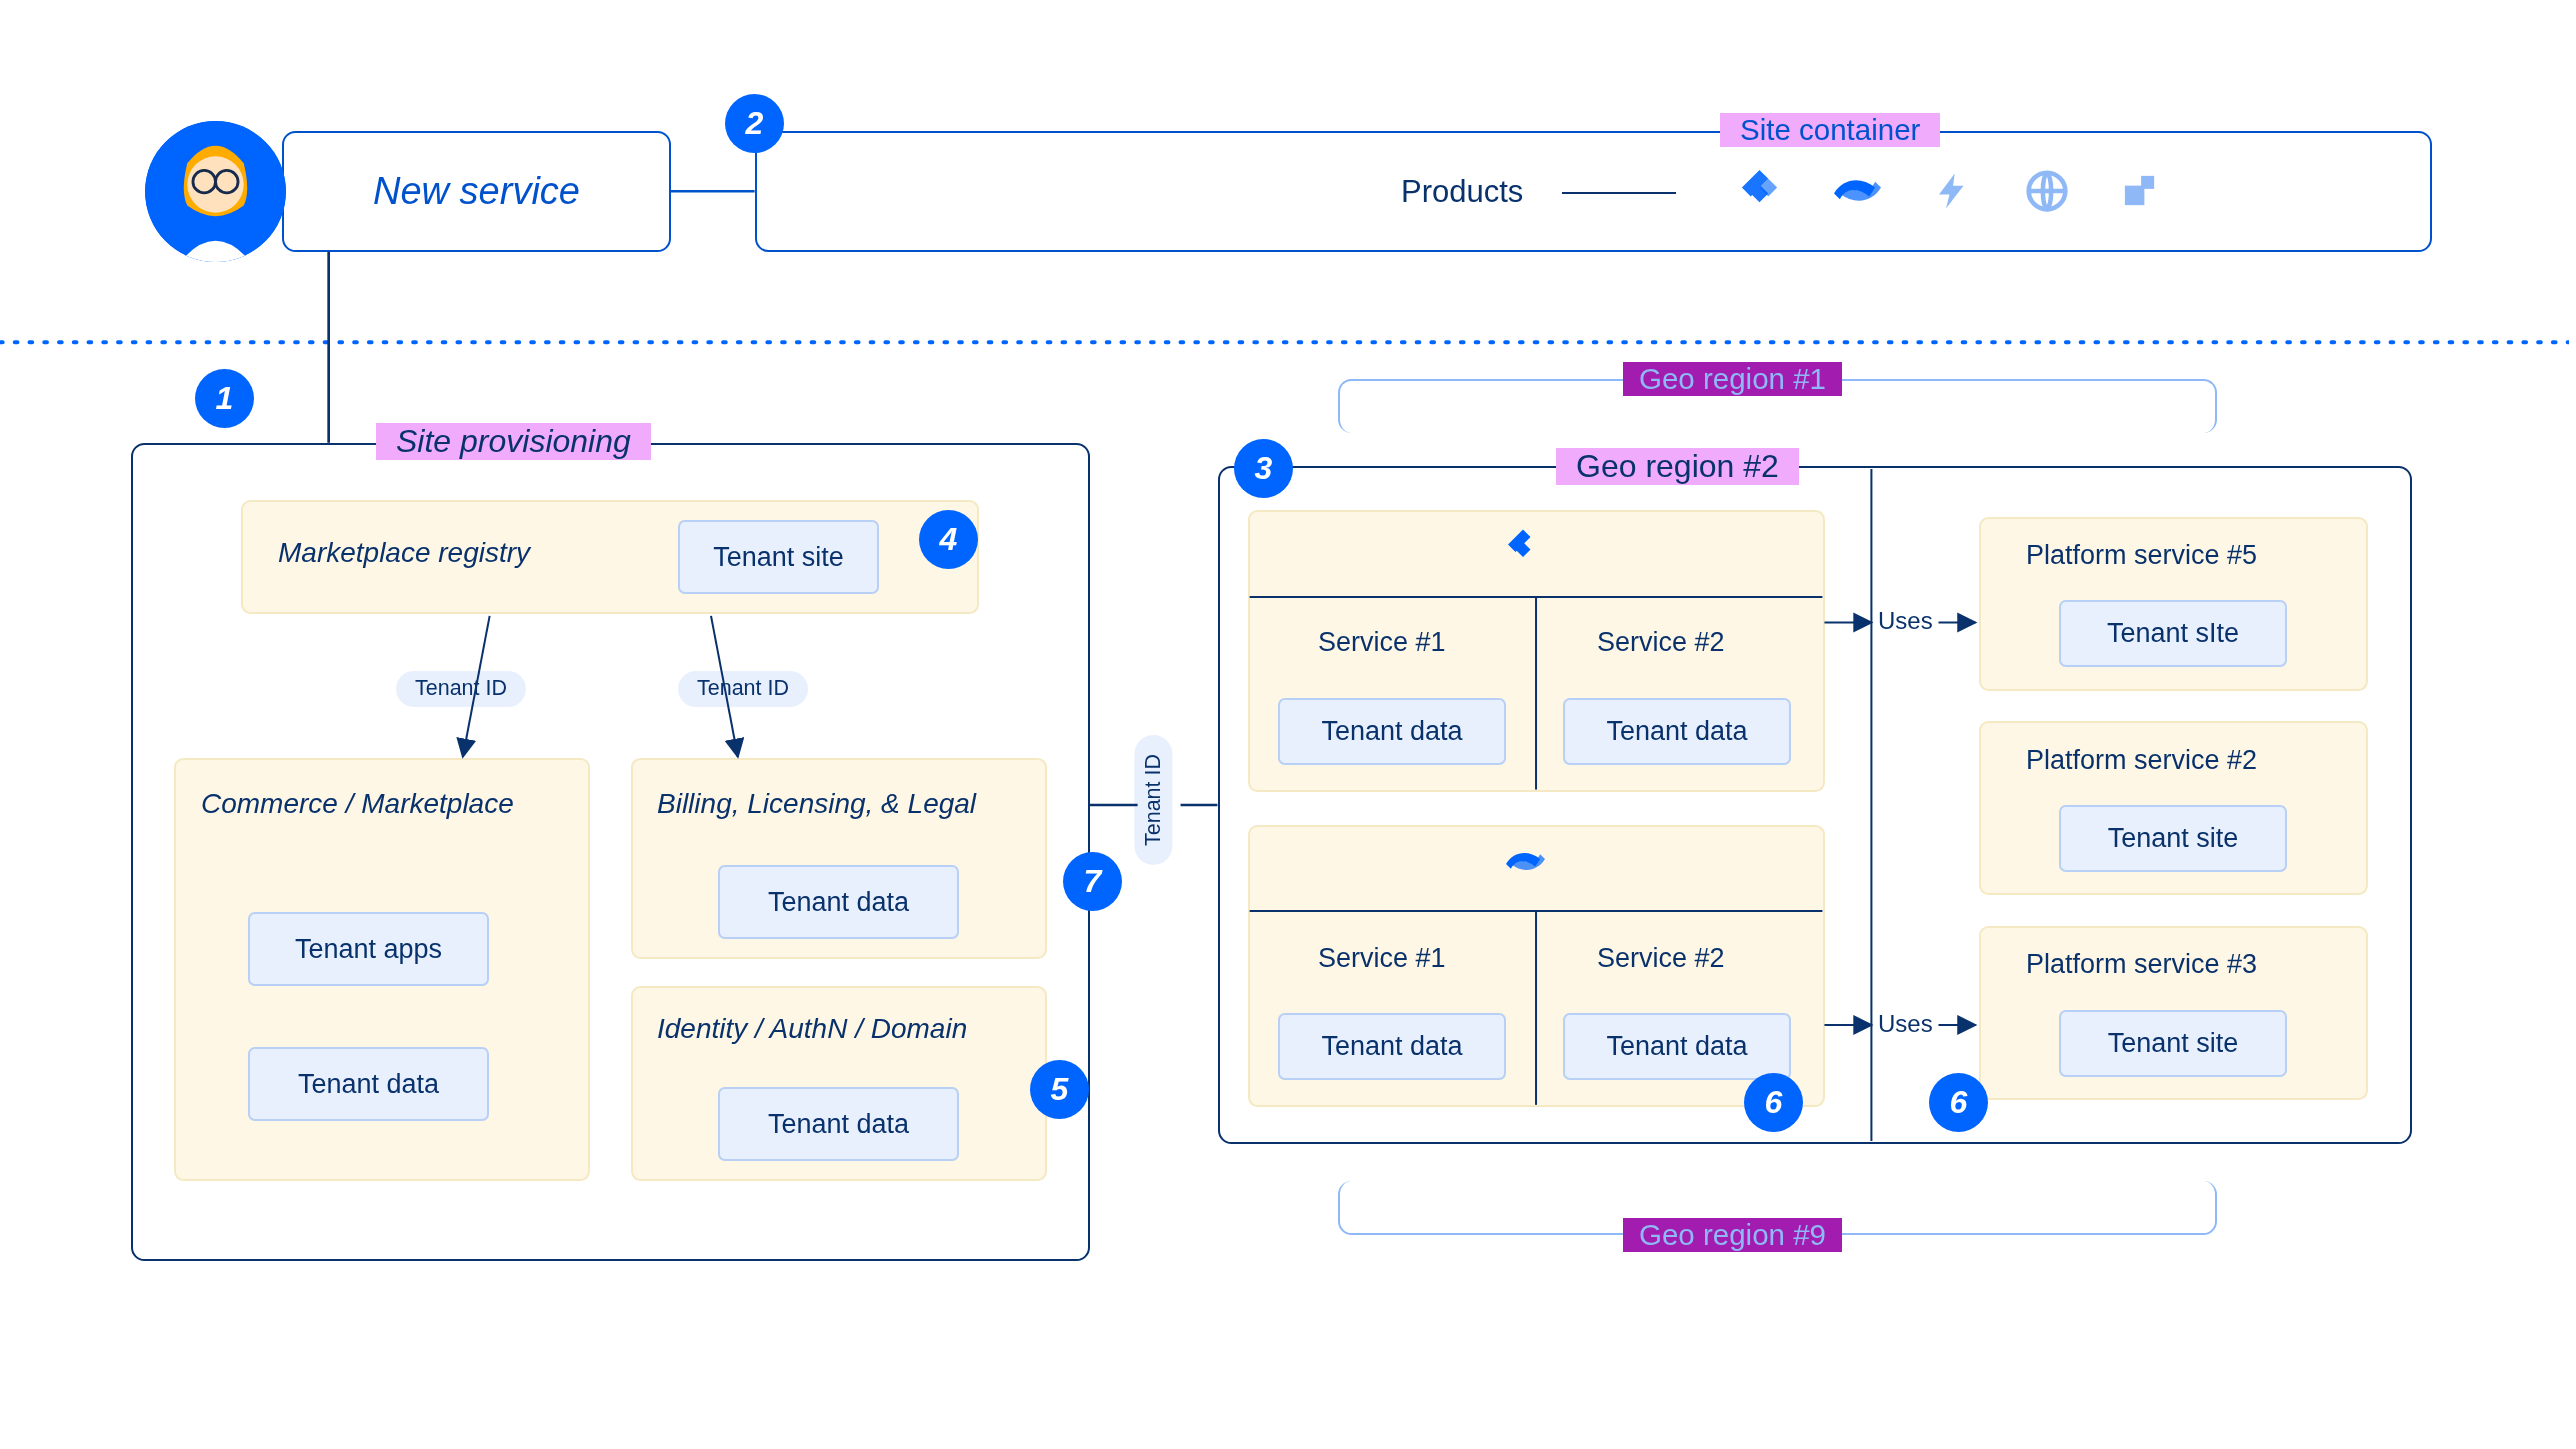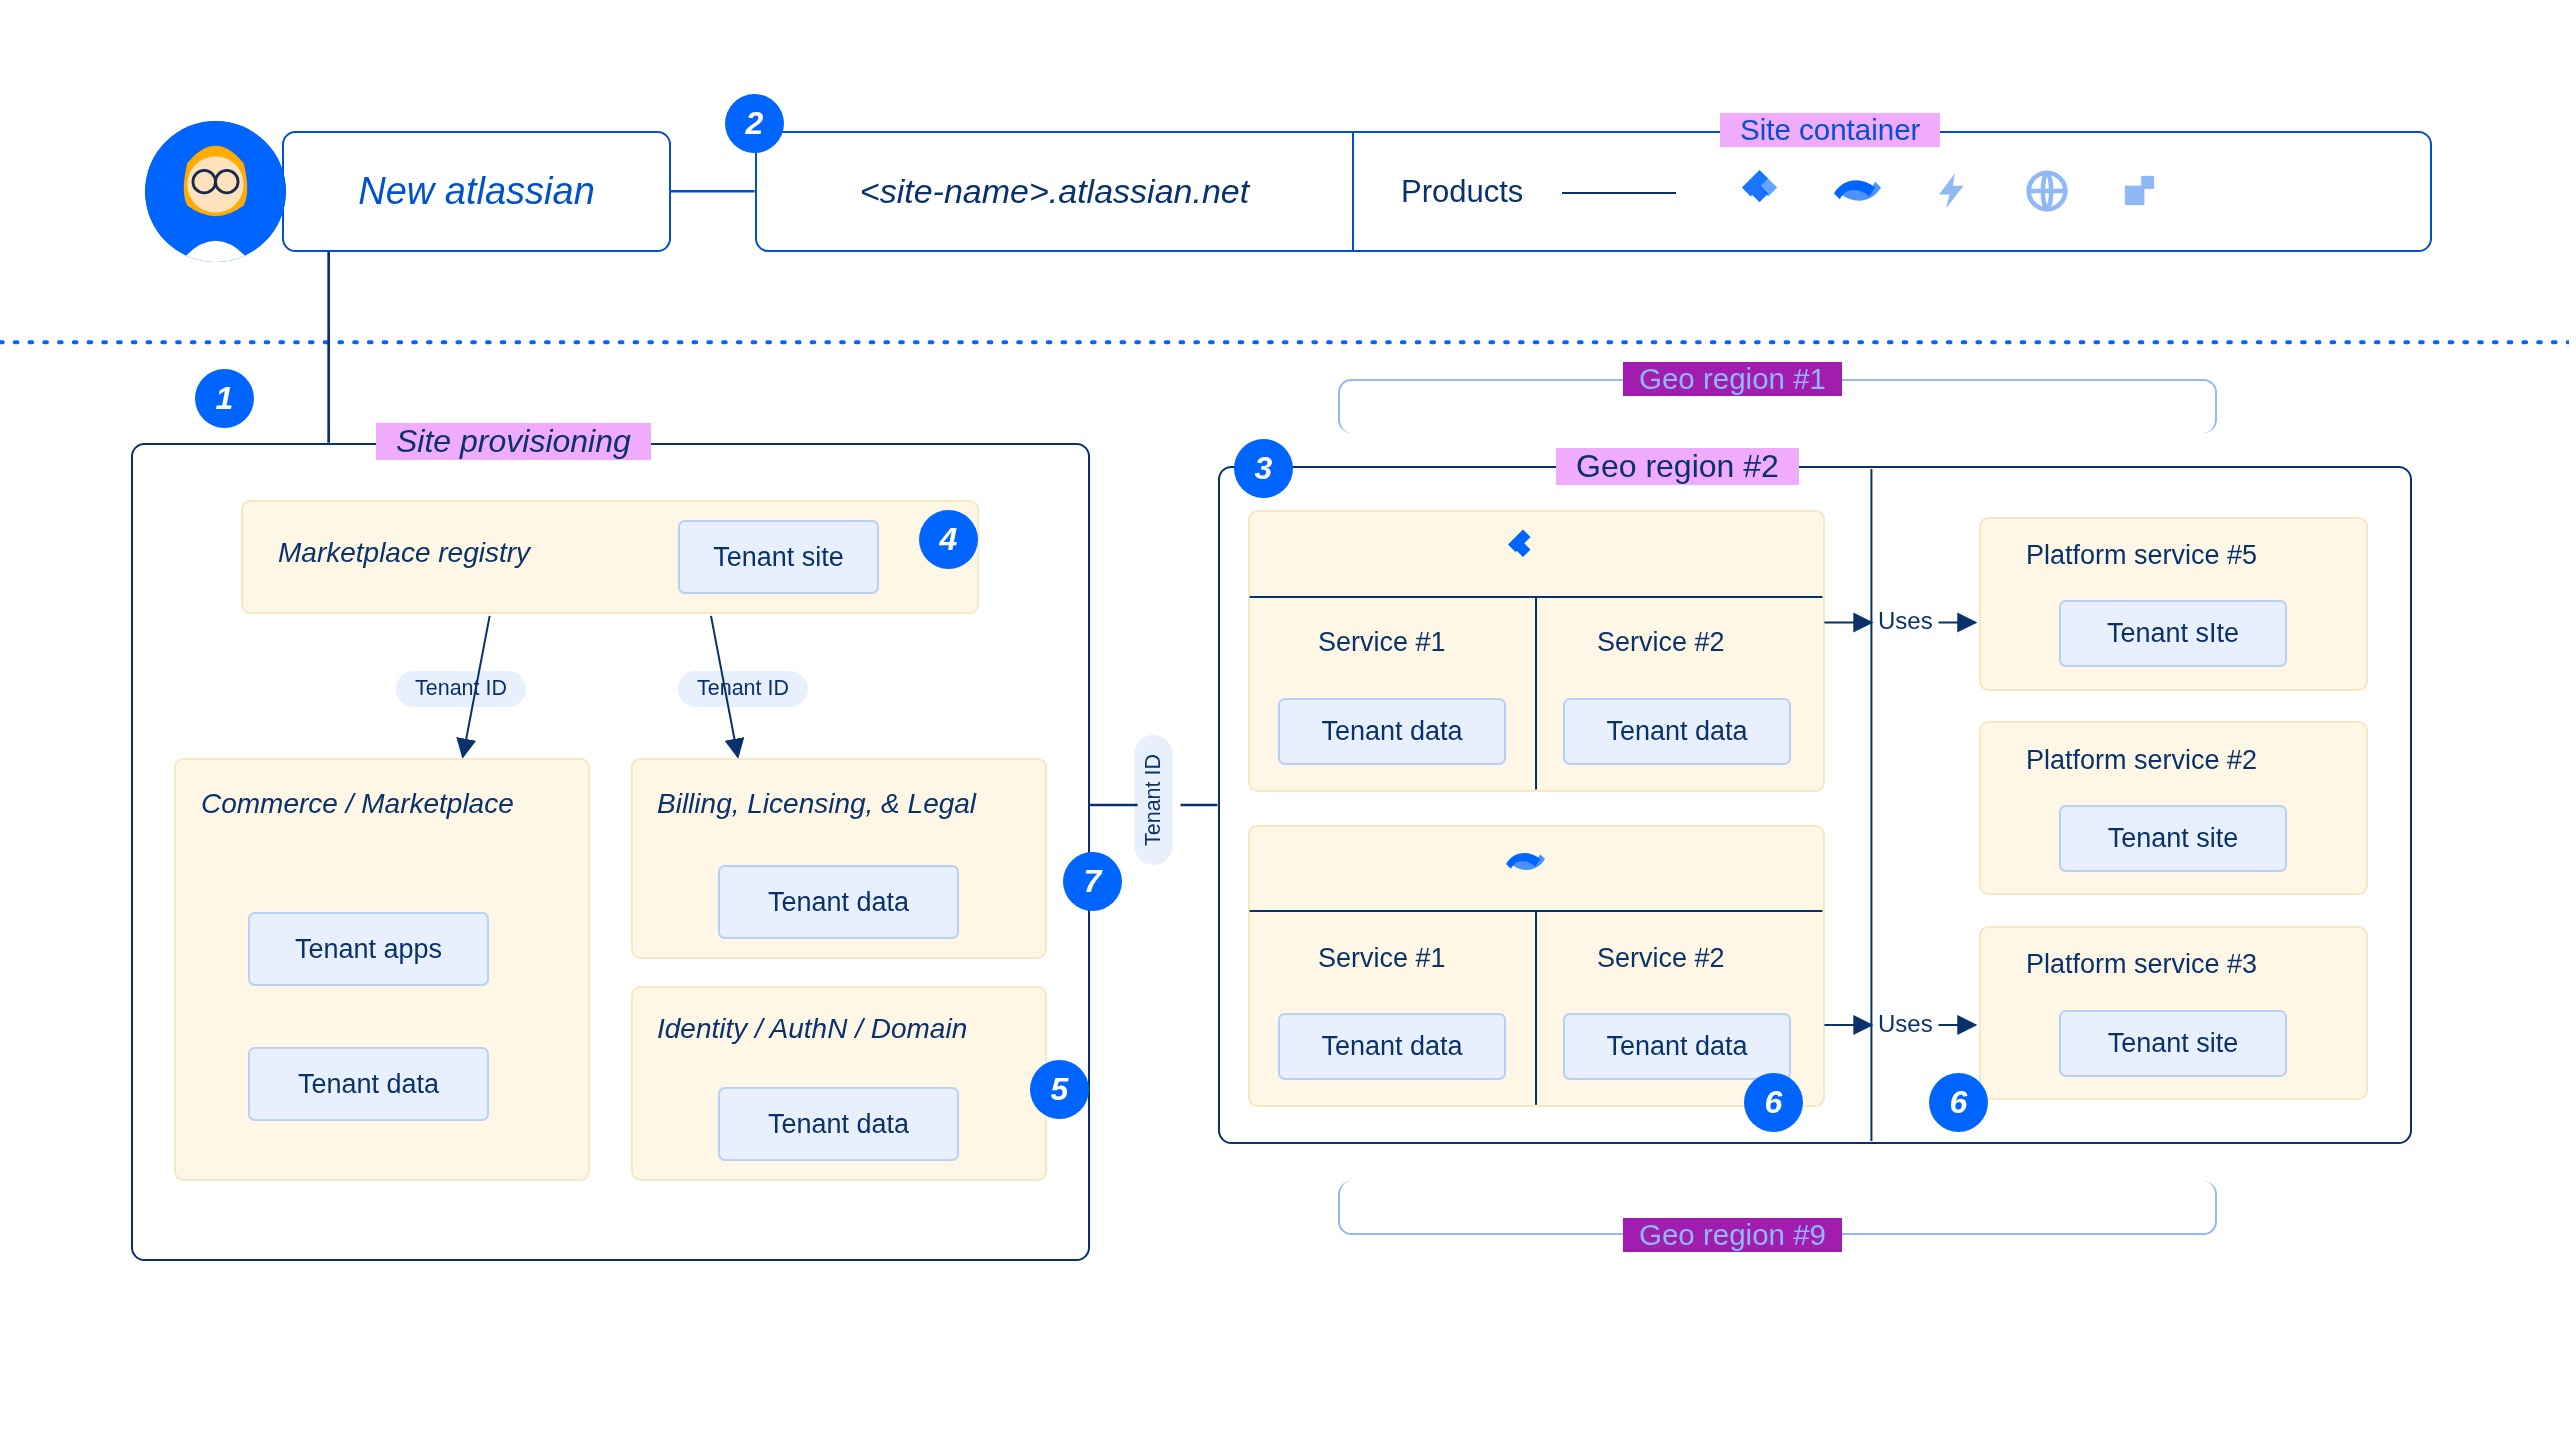--- a/index.html
+++ b/index.html
@@ -41,25 +41,24 @@
     <path d="M30 30 Q50 5 70 30 Q75 50 70 60 Q50 75 30 60 Q25 50 30 30" fill="#FFAB00"></path>
     <circle cx="50" cy="45" r="20" fill="#FFE2BD"></circle>
     <circle cx="42" cy="43" r="8" fill="none" stroke="#172B4D" stroke-width="2"></circle>
     <circle cx="58" cy="43" r="8" fill="none" stroke="#172B4D" stroke-width="2"></circle>
     <line x1="50" y1="43" x2="50" y2="43" stroke="#172B4D"></line>
     <path d="M25 100 Q50 70 75 100" fill="#fff"></path>
   </svg>
 </div>
 
 <div class="box-outline" style="left:282px;top:131px;width:389px;height:121px;display:flex;align-items:center;justify-content:center">
-  <span style="color:var(--blue);font-size:38px;font-weight:500">New atlassian</span>
+  <span style="color:var(--blue);font-size:38px;font-weight:500">New service</span>
 </div>
 
 <div class="box-outline" style="left:755px;top:131px;width:1677px;height:121px">
-  <div style="position:absolute;left:0;top:0;width:597px;height:100%;border-right:2.7px solid var(--blue);display:flex;align-items:center;justify-content:center;color:var(--blue-navy);font-size:34px">&lt;site-name&gt;.atlassian.net</div>
   <div class="label-on-border no-i" style="left:963px;top:-20px;color:var(--blue);font-size:29.5px">Site container</div>
   <div style="position:absolute;left:644px;top:0;height:100%;display:flex;align-items:center;color:var(--blue-navy);font-size:31px;font-style:normal">Products</div>
 
   <div class="prod-row no-i" style="left:979px;top:34px">
     <span class="icon">
         <svg width="47" height="47" viewBox="0 0 32 32">
           <path fill="#0065FF" d="M16 2l6 6-6 6-6-6zM16 12l6 6-6 6-6-6zM10 8l6 6-6 6-6-6z" opacity=".9"></path>
           <path fill="#0065FF" d="M22 8l6 6-6 6-6-6z" opacity=".6"></path>
         </svg>
       </span>

